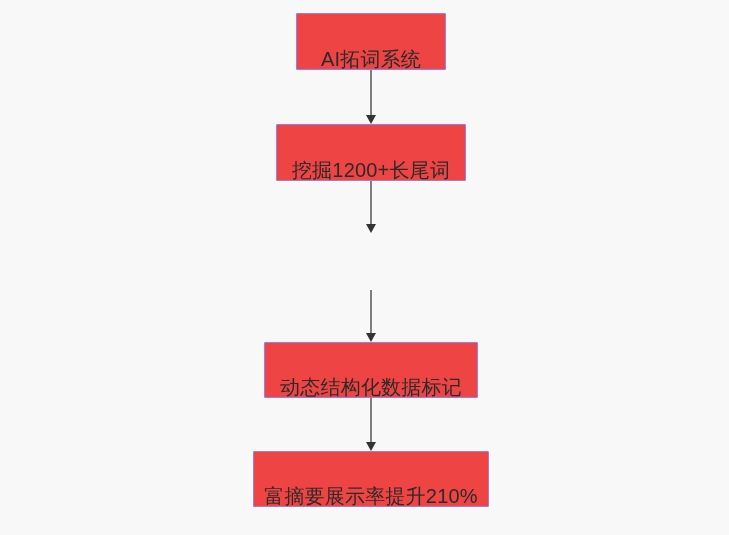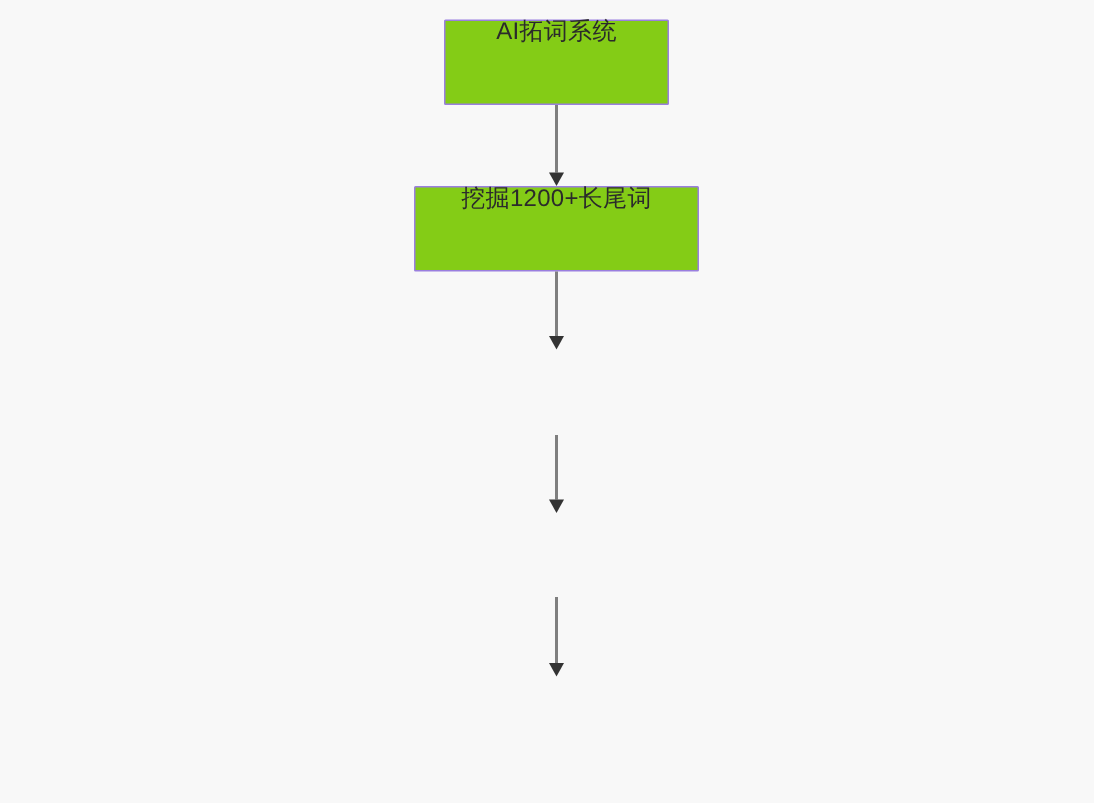--- a/index.html
+++ b/index.html
@@ -17,28 +17,28 @@
   #flowchart {
     position: absolute;
     left: 0;
     top: 0;
     width: 729px;
     height: 535px;
   }
   .node {
     position: absolute;
     box-sizing: border-box;
-    background: #84cc16;
+    background: #ef4444;
     border: 1px solid #9a7fdf;
     border-radius: 1px;
     display: flex;
-    align-items: flex-start;
+    align-items: flex-end;
     justify-content: center;
     color: #2b2b2b;
-    font-size: 16px;
+    font-size: 20px;
     font-weight: 400;
     letter-spacing: 0.2px;
     line-height: 1;
     white-space: nowrap;
   }
   .node-label {
     display: block;
   }
   .connector {
     position: absolute;
@@ -107,20 +107,26 @@
     <div class="conn-line"></div>
     <div class="conn-head"></div>
   </div>
 
 
   <div class="connector c2">
     <div class="conn-line"></div>
     <div class="conn-head"></div>
   </div>
 
+  <div class="node n3">
+    <span class="node-label">动态结构化数据标记</span>
+  </div>
 
   <div class="connector c3">
     <div class="conn-line"></div>
     <div class="conn-head"></div>
   </div>
 
+  <div class="node n4">
+    <span class="node-label">富摘要展示率提升210%</span>
+  </div>
 
 </div>
 
 </body></html>

